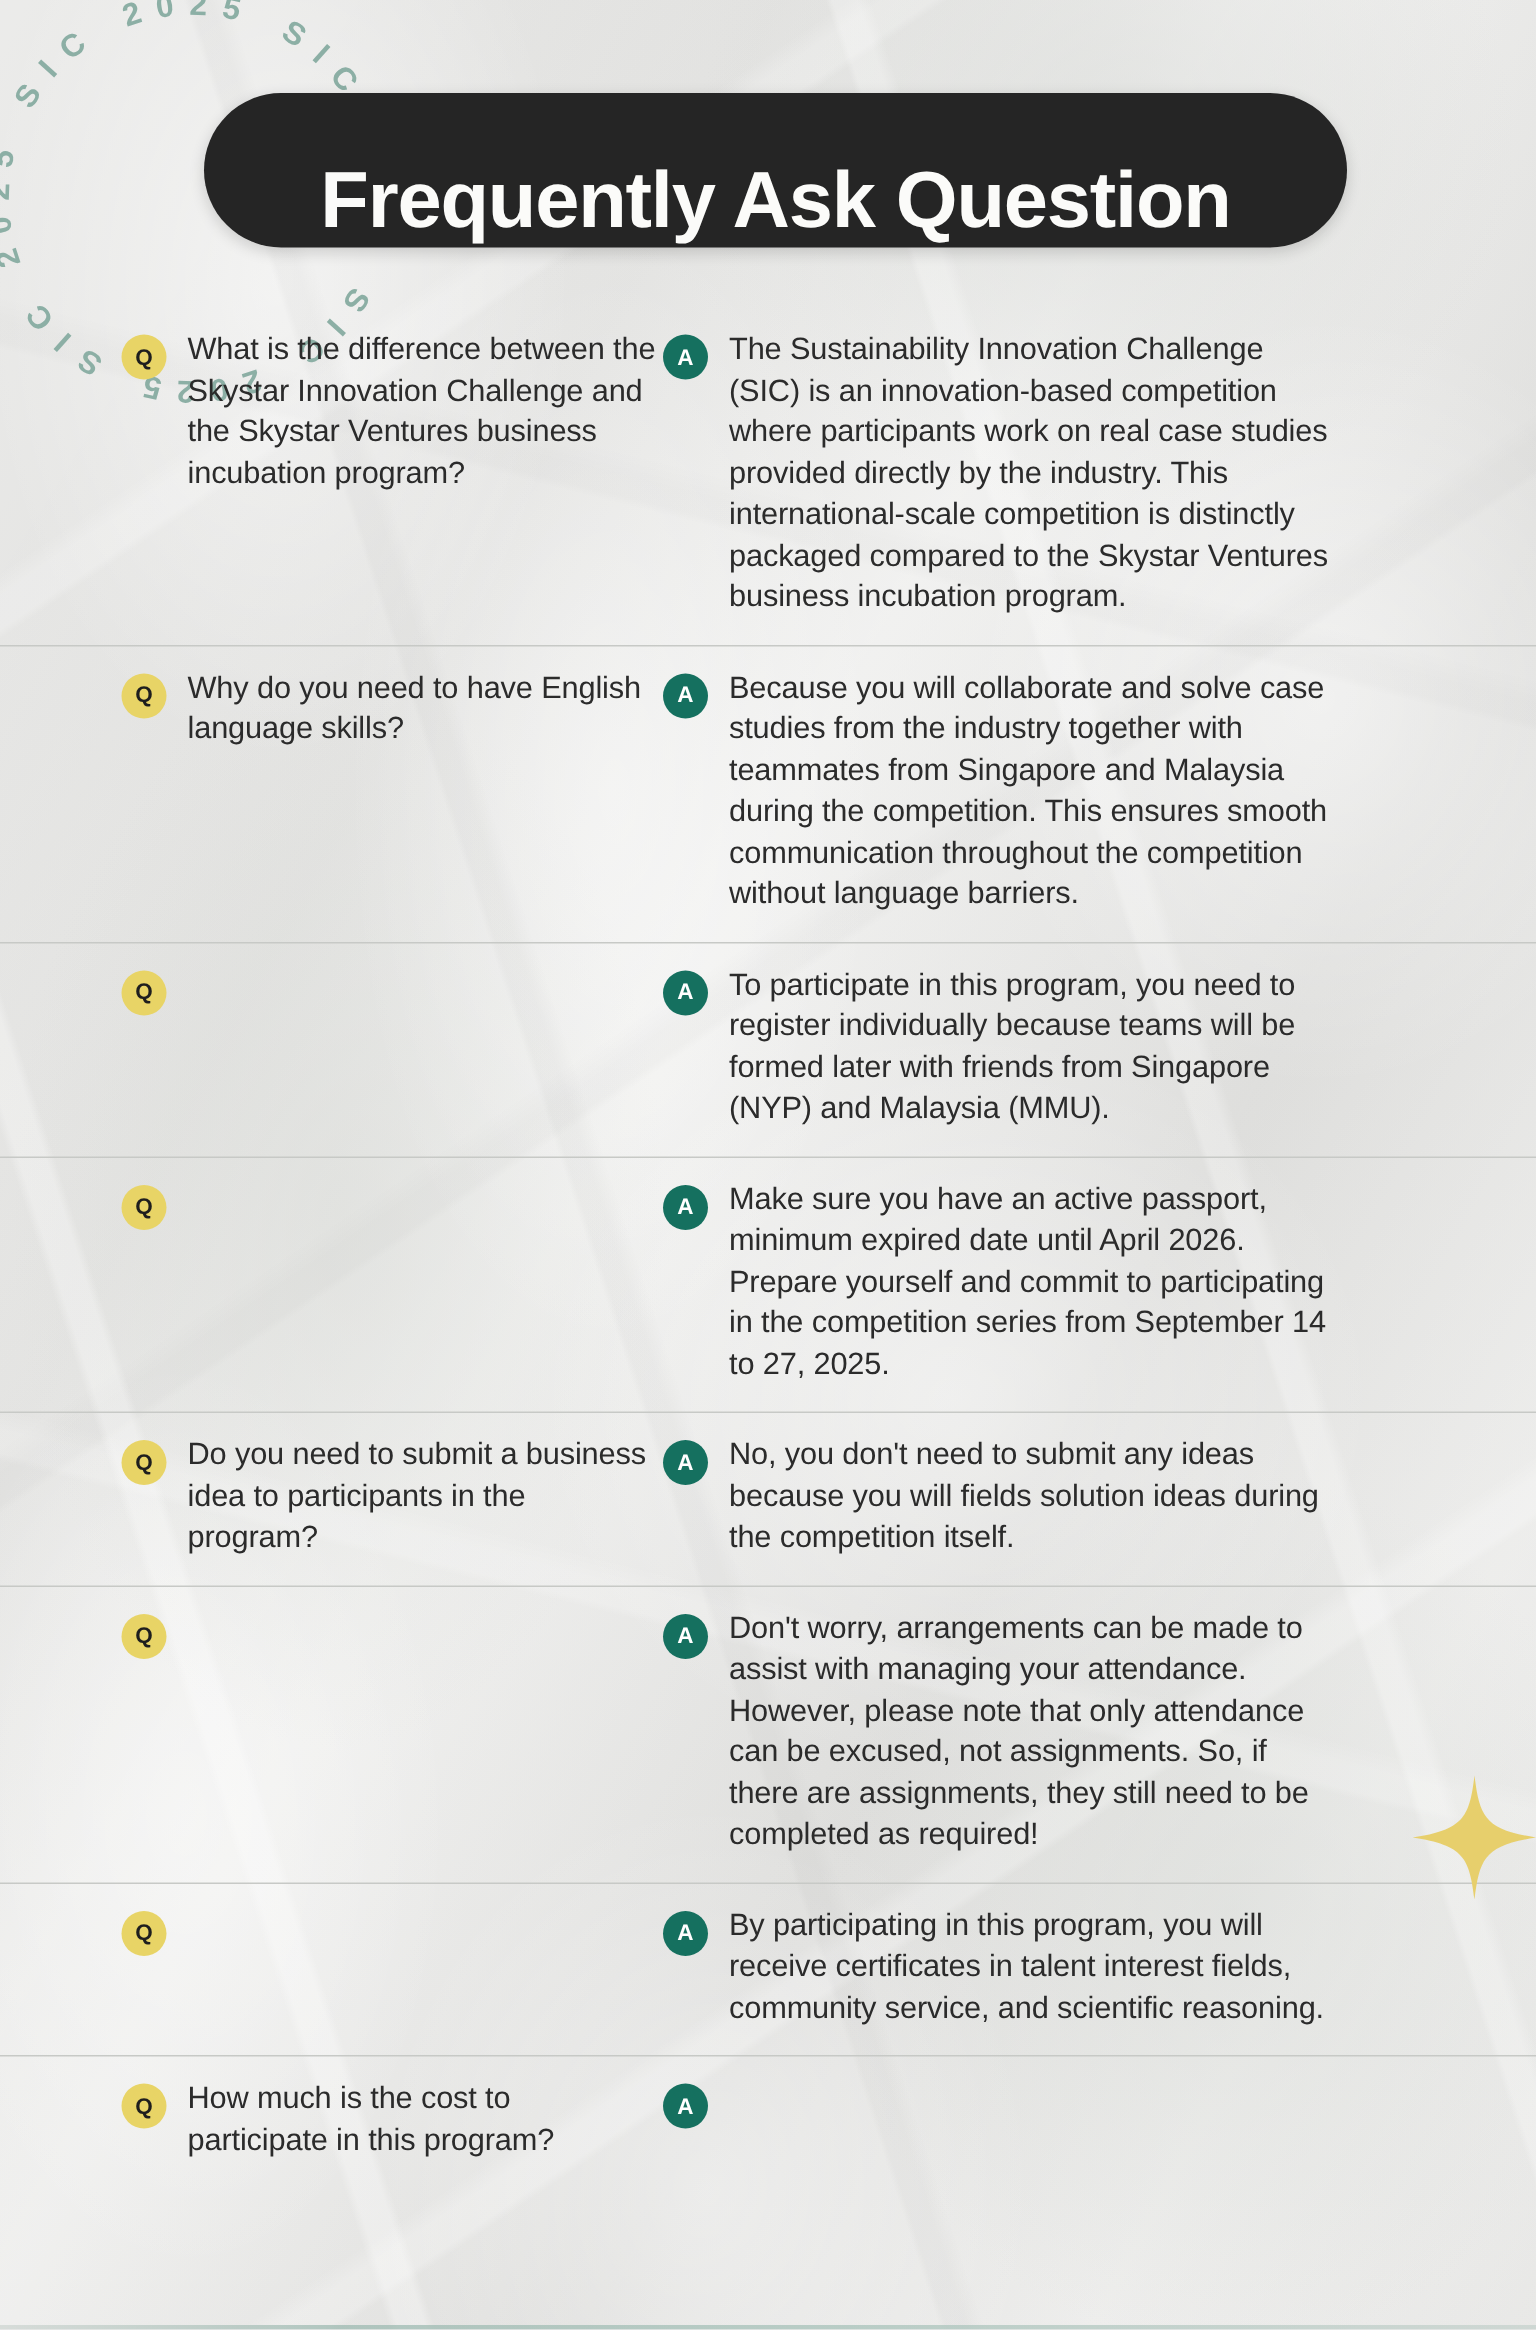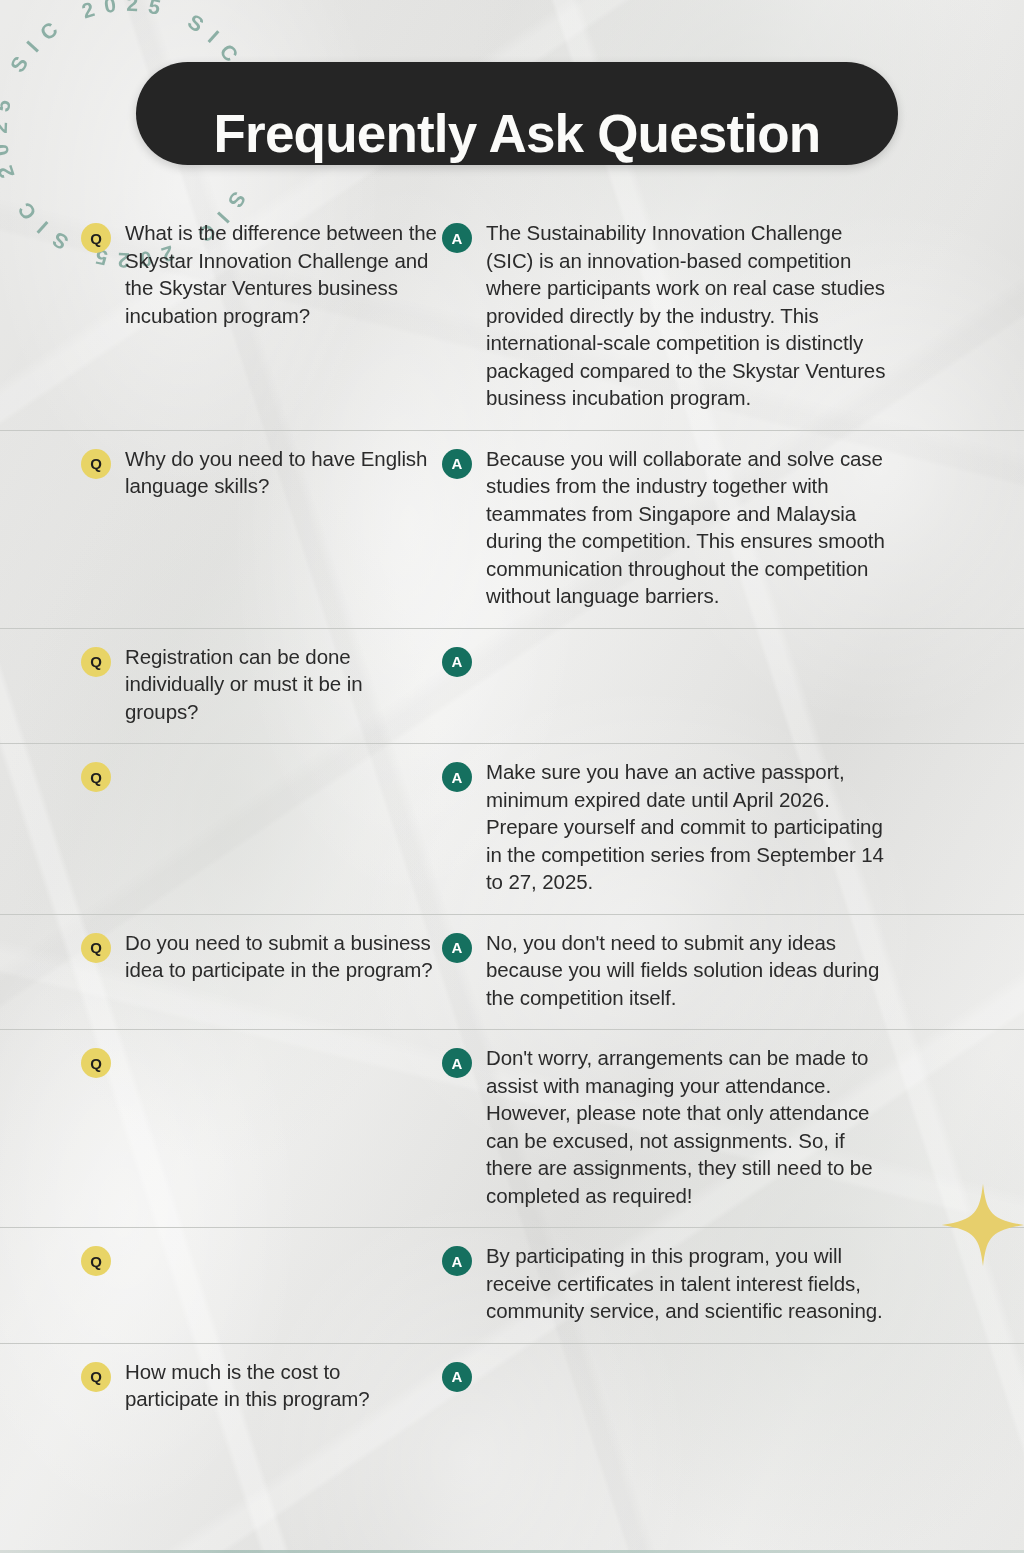--- a/index.html
+++ b/index.html
@@ -281,39 +281,39 @@
         <div class="q-text">Why do you need to have English language skills?</div>
       </div>
       <div class="col-a">
         <div class="badge badge-a">A</div>
         <div class="a-text">Because you will collaborate and solve case studies from the industry together with teammates from Singapore and Malaysia during the competition. This ensures smooth communication throughout the competition without language barriers.</div>
       </div>
     </div>
     <div class="faq-row">
       <div class="col-q">
         <div class="badge badge-q">Q</div>
-        <div class="q-text">Registration can be done individually or must it be in groups?</div>
-      </div>
-      <div class="col-a">
-        <div class="badge badge-a">A</div>
+      </div>
+      <div class="col-a">
+        <div class="badge badge-a">A</div>
+        <div class="a-text">To participate in this program, you need to register individually because teams will be formed later with friends from Singapore (NYP) and Malaysia (MMU).</div>
       </div>
     </div>
     <div class="faq-row">
       <div class="col-q">
         <div class="badge badge-q">Q</div>
       </div>
       <div class="col-a">
         <div class="badge badge-a">A</div>
         <div class="a-text">Make sure you have an active passport, minimum expired date until April 2026. Prepare yourself and commit to participating in the competition series from September 14 to 27, 2025.</div>
       </div>
     </div>
     <div class="faq-row">
       <div class="col-q">
         <div class="badge badge-q">Q</div>
-        <div class="q-text">Do you need to submit a business idea to participate in the program?</div>
+        <div class="q-text">Do you need to submit a business idea to participants in the program?</div>
       </div>
       <div class="col-a">
         <div class="badge badge-a">A</div>
         <div class="a-text">No, you don't need to submit any ideas because you will fields solution ideas during the competition itself.</div>
       </div>
     </div>
     <div class="faq-row">
       <div class="col-q">
         <div class="badge badge-q">Q</div>
       </div>

